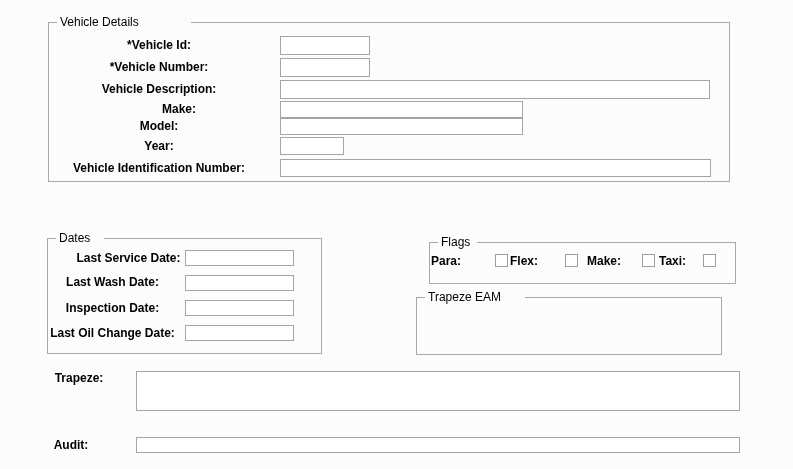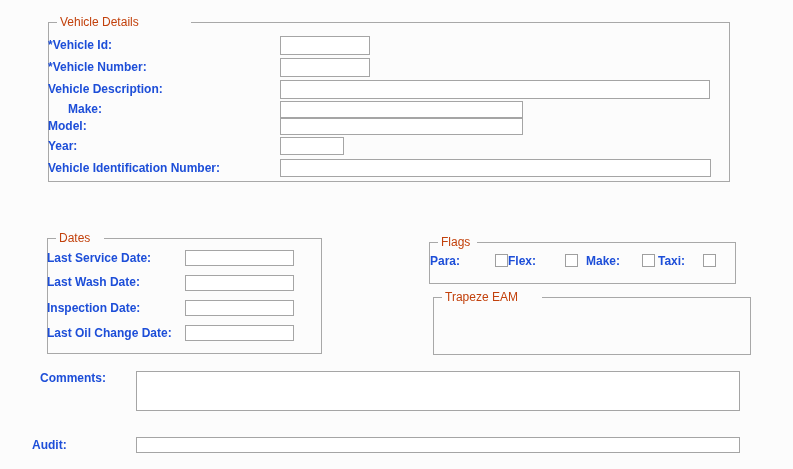--- a/index.html
+++ b/index.html
@@ -9,40 +9,40 @@
     background:#fcfcfc;
     font-family:"Liberation Sans", sans-serif;
     font-size:12px;
     color:#3a3a3a;
     overflow:hidden;
   }
   
   .groupbox{position:absolute;border:1px solid #a8a8a8;background:transparent;}
   .gb-legend{
     position:absolute;top:-7px;left:8px;
-    background:#fcfcfc;color:#c2410c;
+    background:#fcfcfc;color:#000000;
     line-height:13px;padding-left:3px;white-space:nowrap;
     font-weight:400;
   }
   #gb-vehicle{left:48px;top:22px;width:680px;height:158px;}
   #gb-vehicle .gb-legend{padding-right:52px;}
   #gb-dates{left:47px;top:238px;width:273px;height:114px;}
   #gb-dates .gb-legend{padding-right:14px;}
   #gb-flags{left:429px;top:242px;width:305px;height:40px;}
   #gb-flags .gb-legend{padding-right:7px;}
-  #gb-eam{left:433px;top:297px;width:304px;height:56px;padding-left:12px;}
+  #gb-eam{left:416px;top:297px;width:304px;height:56px;}
   #gb-eam .gb-legend{padding-right:24px;}
 
   
   .lbl{
     position:absolute;
     font-weight:600;
-    text-align:left;
+    text-align:center;
     white-space:nowrap;
-    color:#1d4ed8;
+    color:#000000;
   }
   
   .txt{
     position:absolute;
     box-sizing:border-box;
     border:1px solid #a5a5a5;
     background:#ffffff;
     font-family:"Liberation Sans", sans-serif;
     font-size:12px;
     color:#3a3a3a;
@@ -57,21 +57,21 @@
   #vd-lbl-0{top:36px;line-height:19px;} #vd-in-0{left:280px;top:36px;width:90px;height:19px;}
   #vd-lbl-1{top:58px;line-height:19px;} #vd-in-1{left:280px;top:58px;width:90px;height:19px;}
   #vd-lbl-2{top:80px;line-height:19px;} #vd-in-2{left:280px;top:80px;width:430px;height:19px;}
   #vd-lbl-3{top:101px;line-height:17px;padding-left:20px;} #vd-in-3{left:280px;top:101px;width:243px;height:17px;}
   #vd-lbl-4{top:118px;line-height:17px;} #vd-in-4{left:280px;top:118px;width:243px;height:17px;}
   #vd-lbl-5{top:137px;line-height:18px;} #vd-in-5{left:280px;top:137px;width:64px;height:18px;}
   #vd-lbl-6{top:159px;line-height:18px;} #vd-in-6{left:280px;top:159px;width:431px;height:18px;}
 
   
   .dt-lbl{left:47px;width:131px;}
-  #dt-lbl-0{top:250px;line-height:16px;} #dt-in-0{left:185px;top:250px;width:109px;height:16px;}
+  #dt-lbl-0{top:250px;line-height:16px;margin-left:16px;} #dt-in-0{left:185px;top:250px;width:109px;height:16px;}
   #dt-lbl-1{top:274px;line-height:16px;} #dt-in-1{left:185px;top:275px;width:109px;height:16px;}
   #dt-lbl-2{top:300px;line-height:16px;} #dt-in-2{left:185px;top:300px;width:109px;height:16px;}
   #dt-lbl-3{top:325px;line-height:16px;} #dt-in-3{left:185px;top:325px;width:109px;height:16px;}
 
   
   .flag-lbl{top:255px;line-height:13px;}
   #fl-lbl-0{left:430px;width:32px;}
   #fl-lbl-1{left:508px;width:32px;}
   #fl-lbl-2{left:586px;width:36px;}
   #fl-lbl-3{left:658px;width:29px;}
@@ -137,19 +137,19 @@
   <input class="cb" id="fl-cb-1" type="checkbox" style="">
   <div class="lbl flag-lbl" id="fl-lbl-2">Make:</div>
   <input class="cb" id="fl-cb-2" type="checkbox" style="">
   <div class="lbl flag-lbl" id="fl-lbl-3">Taxi:</div>
   <input class="cb" id="fl-cb-3" type="checkbox" style="">
 
   <div class="groupbox" id="gb-eam">
     <span class="gb-legend">Trapeze EAM</span>
   </div>
 
-  <div class="lbl" id="comments-lbl">Comments:</div>
+  <div class="lbl" id="comments-lbl">Trapeze:</div>
   <textarea class="txt" id="comments-in" value="" style=""></textarea>
 
   <div class="lbl" id="audit-lbl">Audit:</div>
   <input class="txt" id="audit-in" type="text" value="" style="">
 
 </div>
 
 </body></html>

